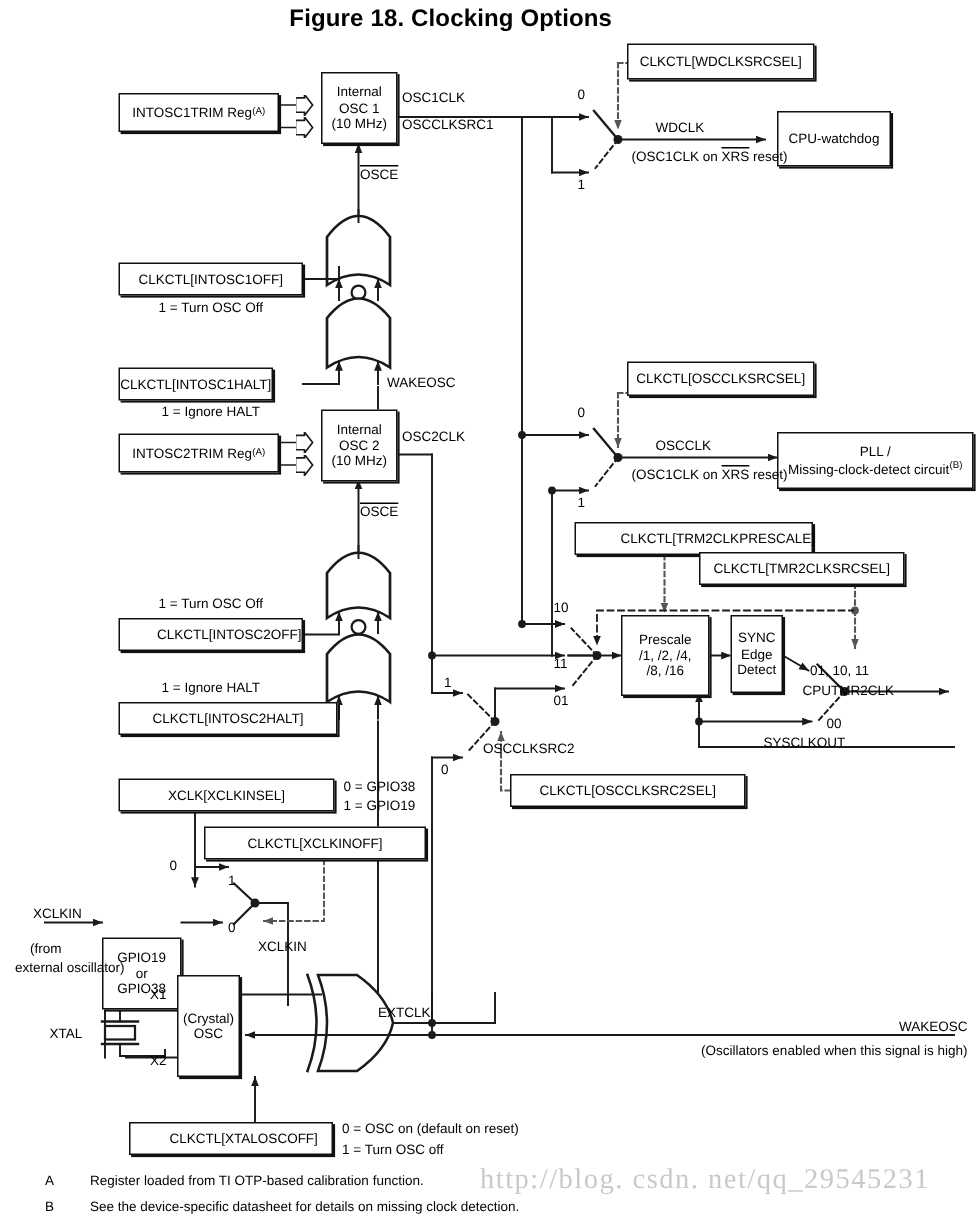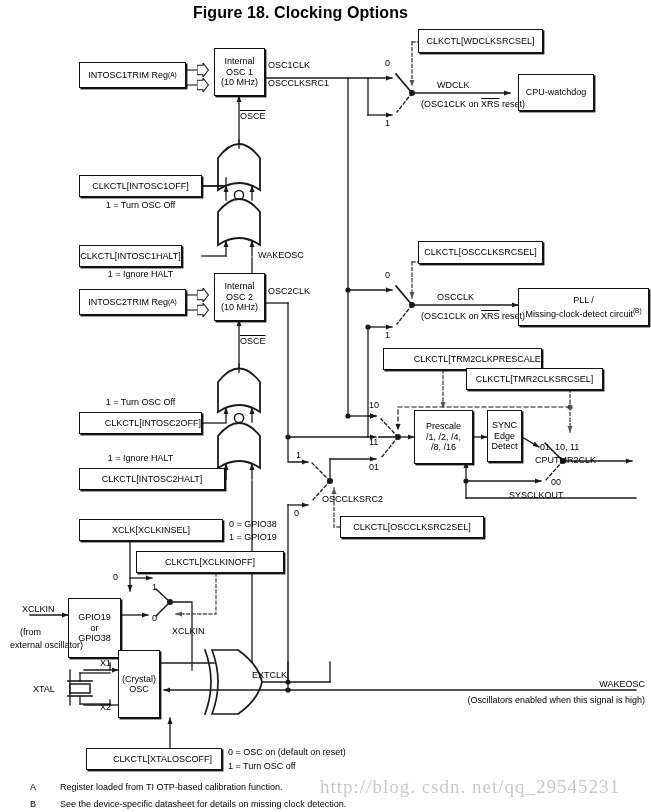--- a/index.html
+++ b/index.html
@@ -307,33 +307,33 @@
   <span>/1, /2, /4,</span>
   <span>/8, /16</span>
 </div>
 
 <div class="box" style="left:487px;top:410px;width:35px;height:52px;flex-direction:column;">
   <span>SYNC</span>
   <span>Edge</span>
   <span>Detect</span>
 </div>
 
-<div class="box" style="left:340px;top:516px;width:144px;height:22px;">
+<div class="box" style="left:340px;top:516px;width:157px;height:22px;">
   <span>CLKCTL[OSCCLKSRC2SEL]</span>
 </div>
 
 <div class="box" style="left:79px;top:519px;width:144px;height:22px;">
   <span>XCLK[XCLKINSEL]</span>
 </div>
 
 <div class="box" style="left:136px;top:551px;width:148px;height:22px;">
   <span>CLKCTL[XCLKINOFF]</span>
 </div>
 
-<div class="box" style="left:68px;top:598px;width:53px;height:60px;flex-direction:column;">
+<div class="box" style="left:68px;top:625px;width:53px;height:48px;flex-direction:column;">
   <span>GPIO19</span>
   <span>or</span>
   <span>GPIO38</span>
 </div>
 
 <div class="box" style="left:118px;top:650px;width:42px;height:68px;flex-direction:column;">
   <span>(Crystal)</span>
   <span>OSC</span>
 </div>
 

